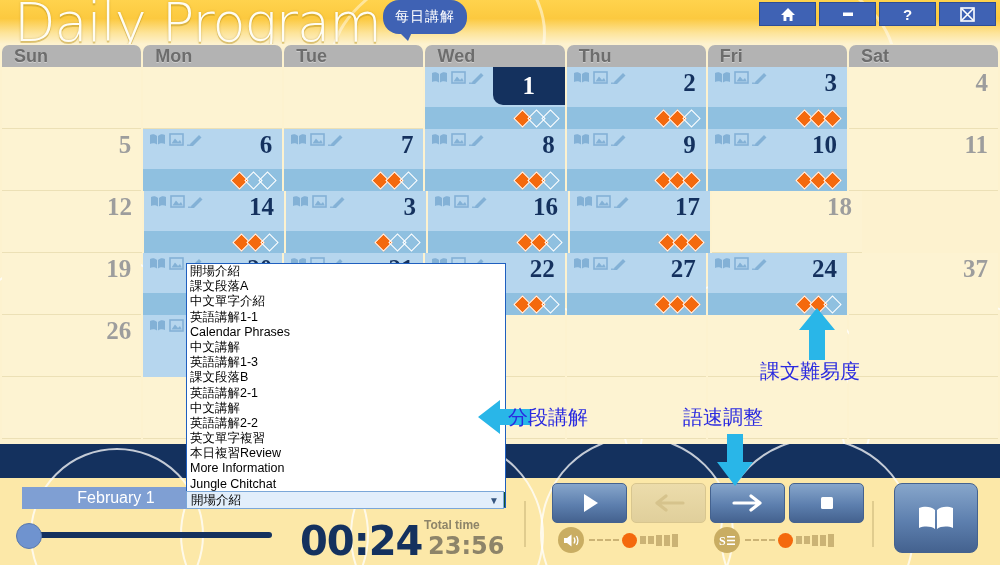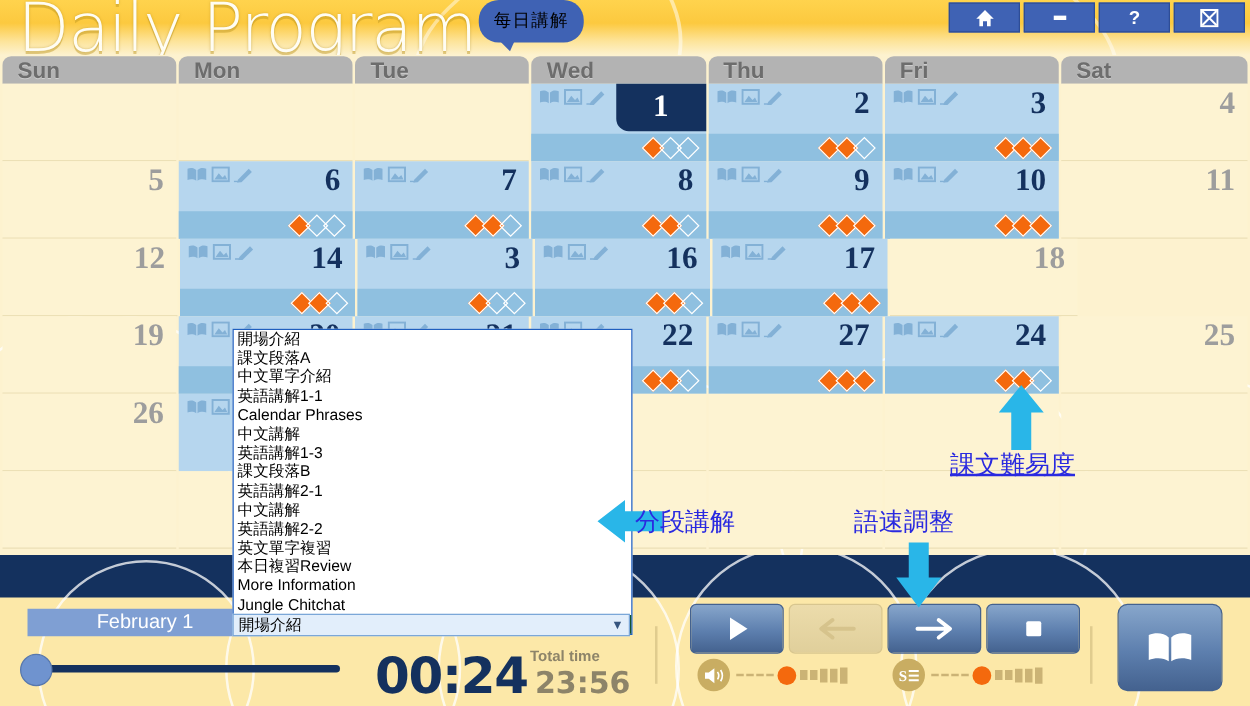--- a/index.html
+++ b/index.html
@@ -16,21 +16,21 @@
   
   .titlebar{position:absolute;left:0;top:0;width:1000px;height:44px;
     background:linear-gradient(180deg,#ffd34d 0%,#fcc93f 42%,#fde49a 75%,#fdf2cf 100%);
     overflow:hidden;}
   .titlebar .swoosh{position:absolute;border-radius:50%;border:3px solid rgba(255,255,255,.55);}
   .app-title{position:absolute;left:14px;top:-9px;font-size:54px;letter-spacing:-1px;
     color:#fffdf3;font-weight:300;
     text-shadow:0 2px 0 rgba(190,150,30,.45),0 0 2px rgba(170,130,20,.5);
     font-family:"DejaVu Sans","Liberation Sans",sans-serif;}
   .badge-bubble{position:absolute;left:383px;top:0px;width:84px;height:34px;
-    background:#3f62b4;border-radius:16px;color:#000000;font-size:14px;
+    background:#3f62b4;border-radius:16px;color:#ffffff;font-size:14px;
     display:flex;align-items:center;justify-content:center;letter-spacing:1px;}
   .badge-bubble:after{content:"";position:absolute;left:16px;bottom:-7px;width:0;height:0;
     border-left:9px solid transparent;border-right:4px solid transparent;border-top:9px solid #3f62b4;}
 
   .winbtns{position:absolute;right:4px;top:2px;display:flex;gap:3px;}
   .winbtn{width:55px;height:22px;background:#3f62b4;border:1px solid #2e4d96;
     display:flex;align-items:center;justify-content:center;color:#fff;font-size:13px;}
 
   
   .cal{position:absolute;left:0;top:45px;width:1000px;height:399px;}
@@ -562,21 +562,21 @@
               </svg>
             </span>
             <div class="daynum">24</div>
             <div class="diffbar">
               <span class="dia on"></span>
               <span class="dia on"></span>
               <span class="dia off"></span>
             </div>
           </div>
           <div class="cell sat">
-            <div class="daynum">25</div>
+            <div class="daynum">37</div>
           </div>
         </div>
         <div class="wrow">
           <div class="cell">
             <div class="daynum">26</div>
           </div>
           <div class="cell active">
             <span class="icons">
               <svg width="17" height="13" viewBox="0 0 17 13">
                 <path d="M8 3 C6 1 3 1 1 2 V11 C3 10 6 10 8 11.5 Z" fill="#5a93c4"></path>
@@ -623,21 +623,21 @@
           <div class="cell"></div>
           <div class="cell"></div>
           <div class="cell sat"></div>
         </div>
       </div>
   </div>
 
   <svg class="arrow-svg" style="left:795px;top:306px;" width="44" height="56" viewBox="0 0 44 56">
     <path d="M22 2 L40 24 H30 V54 H14 V24 H4 Z" fill="#29b6e8"></path>
   </svg>
-  <div class="anno" style="left:760px;top:358px;text-decoration:underline;">課文難易度</div>
+  <div class="anno" style="left:760px;top:358px;">課文難易度</div>
 
   <svg class="arrow-svg" style="left:476px;top:397px;" width="56" height="40" viewBox="0 0 56 40">
     <path d="M2 20 L24 3 V12 H54 V28 H24 V37 Z" fill="#29b6e8"></path>
   </svg>
   <div class="anno" style="left:508px;top:404px;">分段講解</div>
 
   <div class="anno" style="left:683px;top:404px;">語速調整</div>
   <svg class="arrow-svg" style="left:714px;top:432px;" width="42" height="56" viewBox="0 0 42 56">
     <path d="M21 54 L39 30 H29 V2 H13 V30 H3 Z" fill="#29b6e8"></path>
   </svg>

